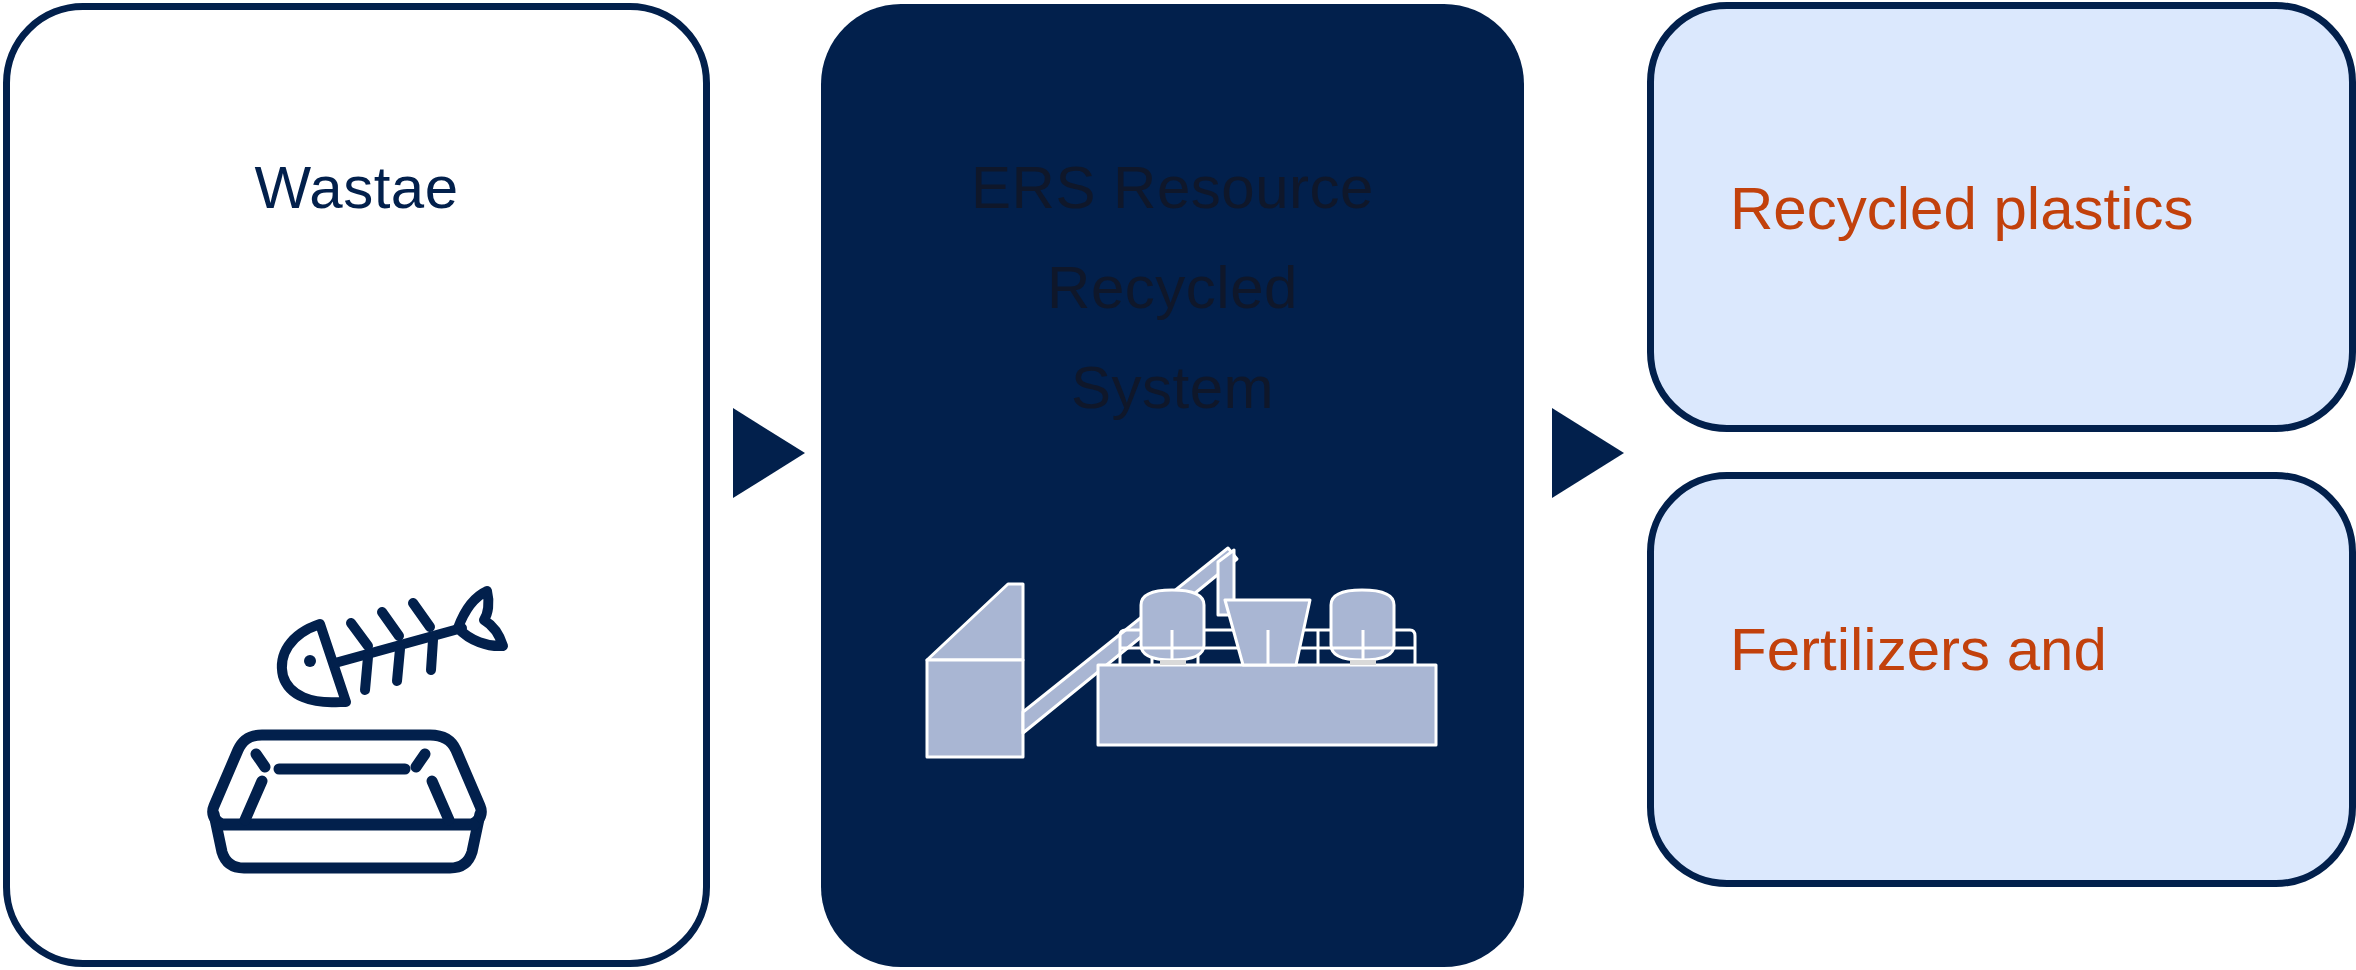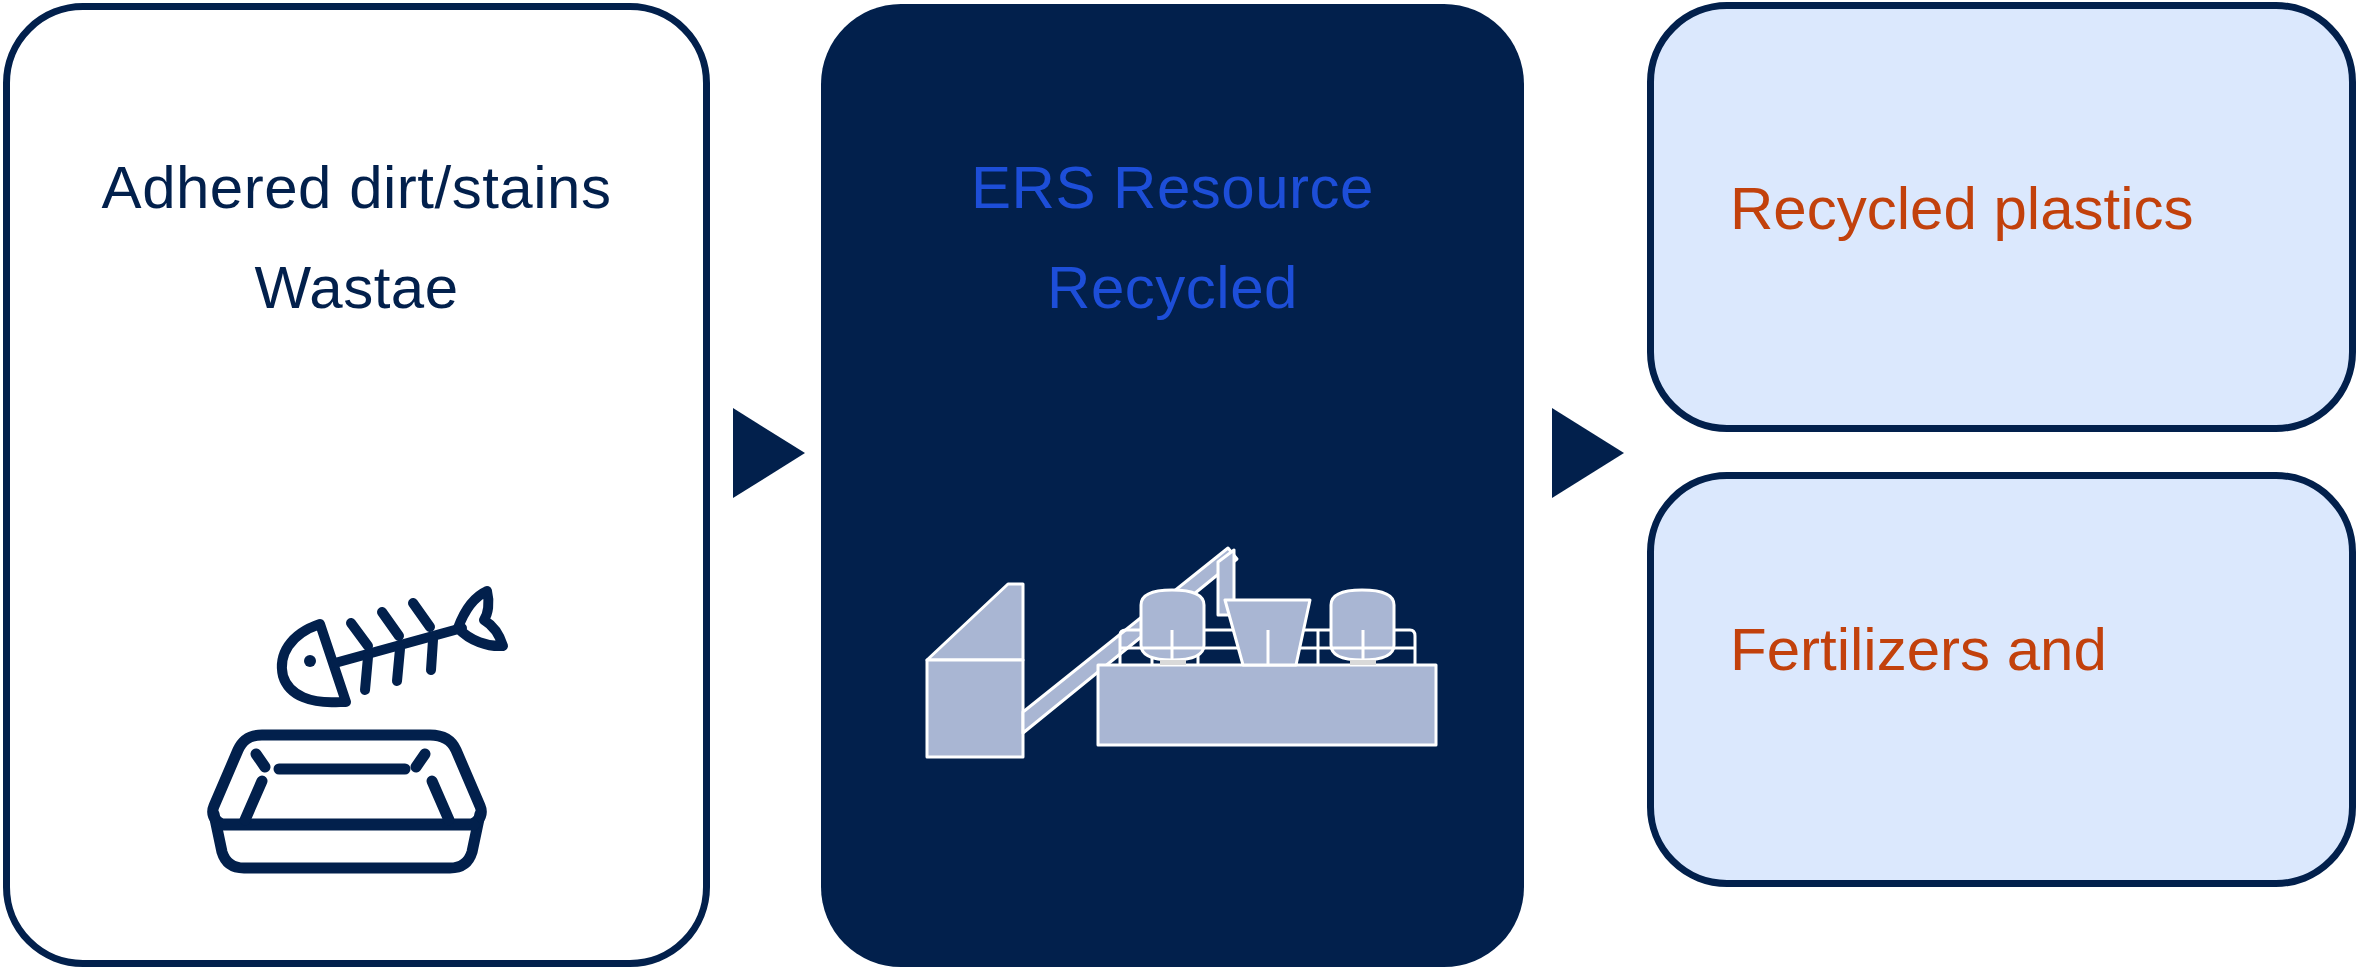--- a/index.html
+++ b/index.html
@@ -7,33 +7,32 @@
          font-family: "Liberation Sans", "DejaVu Sans", sans-serif; }
   .box { position: absolute; box-sizing: border-box; border-radius: 80px; }
   .box-input { left: 3px; top: 3px; width: 707px; height: 964px; border: 7px solid #02204c; background: #ffffff; }
   .box-process { left: 821px; top: 4px; width: 703px; height: 963px; background: #02204c; }
   .box-out { left: 1647px; width: 709px; border: 7px solid #02204c; background: #dbe8fd; }
   .box-out-1 { top: 2px; height: 430px; }
   .box-out-2 { top: 472px; height: 415px; padding-left: 40px; }
   .center-lines { position: absolute; left: 0; right: 0; text-align: center; }
   .line { display: block; font-size: 60px; line-height: 100px; height: 100px; letter-spacing: 0.5px; }
   .input-text { top: 138px; color: #02204c; }
-  .process-text { top: 138px; color: #1d4ed8; }
+  .process-text { top: 138px; color: #0f172a; }
   .out-text { position: absolute; left: 76px; color: #c2410c; font-size: 60px; }
   .out-text-1 { top: 160px; line-height: 80px; }
   .out-text span { display: block; }
   svg { position: absolute; overflow: visible; }
   .arrow { position: absolute; }
 </style>
 </head>
 <body>
 
 <div class="box box-input"></div>
 <div class="center-lines input-text" style="left:3px; width:707px;">
-  <span class="line">Adhered dirt/stains</span>
   <span class="line">Wastae</span>
 </div>
 
 <svg style="left:0; top:0;" width="2356" height="970">
   <g fill="none" stroke="#02204c" stroke-width="10" stroke-linecap="round" stroke-linejoin="round">
     <path d="M320,624 C290,634 278,655 283,676 C289,696 312,704 340,702 L346,702 Z"></path>
     <circle cx="310" cy="661" r="6" fill="#02204c" stroke="none"></circle>
     <line x1="335" y1="663" x2="462" y2="628"></line>
     <line x1="351" y1="623" x2="368" y2="646"></line>
     <line x1="368" y1="657" x2="365" y2="690"></line>
@@ -56,20 +55,21 @@
 </svg>
 
 <svg class="arrow" style="left:733px; top:408px;" width="72" height="90">
   <polygon points="0,0 72,45 0,90" fill="#02204c"></polygon>
 </svg>
 
 <div class="box box-process"></div>
 <div class="center-lines process-text" style="left:821px; width:703px;">
   <span class="line">ERS Resource</span>
   <span class="line">Recycled</span>
+  <span class="line">System</span>
 </div>
 
 <svg style="left:0; top:0;" width="2356" height="970">
   <g fill="#a9b6d3" stroke="#ffffff" stroke-width="3" stroke-linejoin="round">
 
     <polygon points="927,660 1008,584 1023,584 1023,660"></polygon>
     <rect x="927" y="660" width="96" height="97"></rect>
 
     <polygon points="1023,712 1228,548 1237,559 1023,733"></polygon>
 

